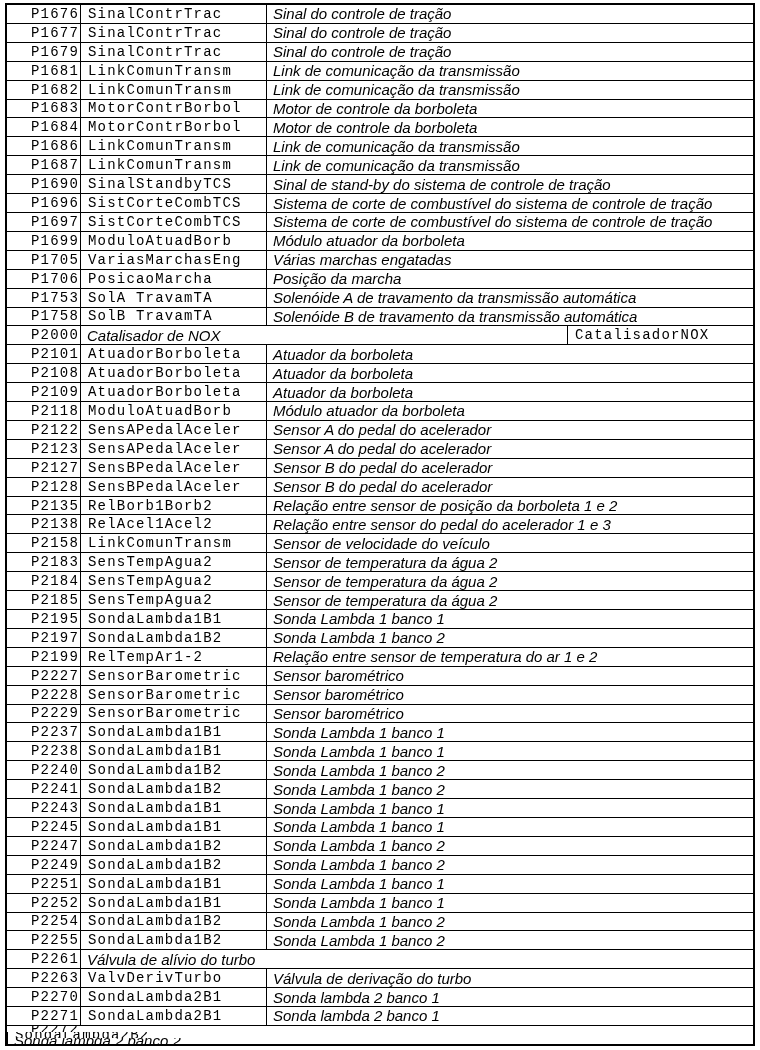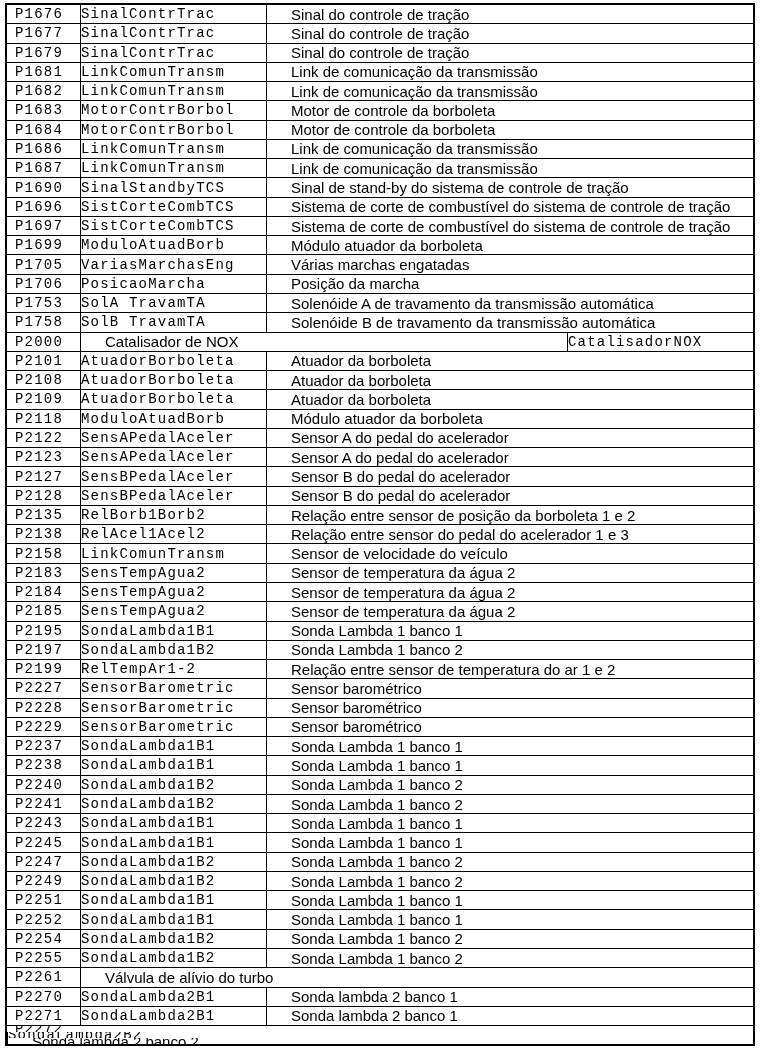--- a/index.html
+++ b/index.html
@@ -43,38 +43,40 @@
   .cell {
     display: flex;
     align-items: center;
     box-sizing: border-box;
     white-space: nowrap;
     overflow: hidden;
     color: #000000;
   }
   .cell-code {
     width: 73px;
-    padding-left: 8px;
+    padding-left: 24px;
     font-family: "Liberation Mono", "DejaVu Sans Mono", monospace;
     font-size: 14px;
     letter-spacing: 1.2px;
   }
   .cell-name {
     width: 186px;
     border-left: 1.5px solid #000000;
+    padding-left: 7px;
     font-family: "Liberation Mono", "DejaVu Sans Mono", monospace;
     font-size: 14px;
     letter-spacing: 1.2px;
   }
   .cell-desc {
     flex: 1 1 auto;
     border-left: 1.5px solid #000000;
-    padding-left: 24px;
+    padding-left: 6px;
     font-family: "Liberation Sans", "DejaVu Sans", sans-serif;
     font-size: 15px;
+    font-style: italic;
   }
 </style>
 </head>
 <body>
 
 <div class="page">
   <div class="dtc-table">
       <div class="dtc-row">
         <div class="cell cell-code">P1676</div>
         <div class="cell cell-name">SinalContrTrac</div>
@@ -323,20 +325,25 @@
       <div class="dtc-row">
         <div class="cell cell-code">P2255</div>
         <div class="cell cell-name">SondaLambda1B2</div>
         <div class="cell cell-desc">Sonda Lambda 1 banco 2</div>
       </div>
       <div class="dtc-row">
         <div class="cell cell-code">P2261</div>
         <div class="cell cell-desc">Válvula de alívio do turbo</div>
       </div>
       <div class="dtc-row">
+        <div class="cell cell-code">P2263</div>
+        <div class="cell cell-name">ValvDerivTurbo</div>
+        <div class="cell cell-desc">Válvula de derivação do turbo</div>
+      </div>
+      <div class="dtc-row">
         <div class="cell cell-code">P2270</div>
         <div class="cell cell-name">SondaLambda2B1</div>
         <div class="cell cell-desc">Sonda lambda 2 banco 1</div>
       </div>
       <div class="dtc-row">
         <div class="cell cell-code">P2271</div>
         <div class="cell cell-name">SondaLambda2B1</div>
         <div class="cell cell-desc">Sonda lambda 2 banco 1</div>
       </div>
       <div class="dtc-row">

